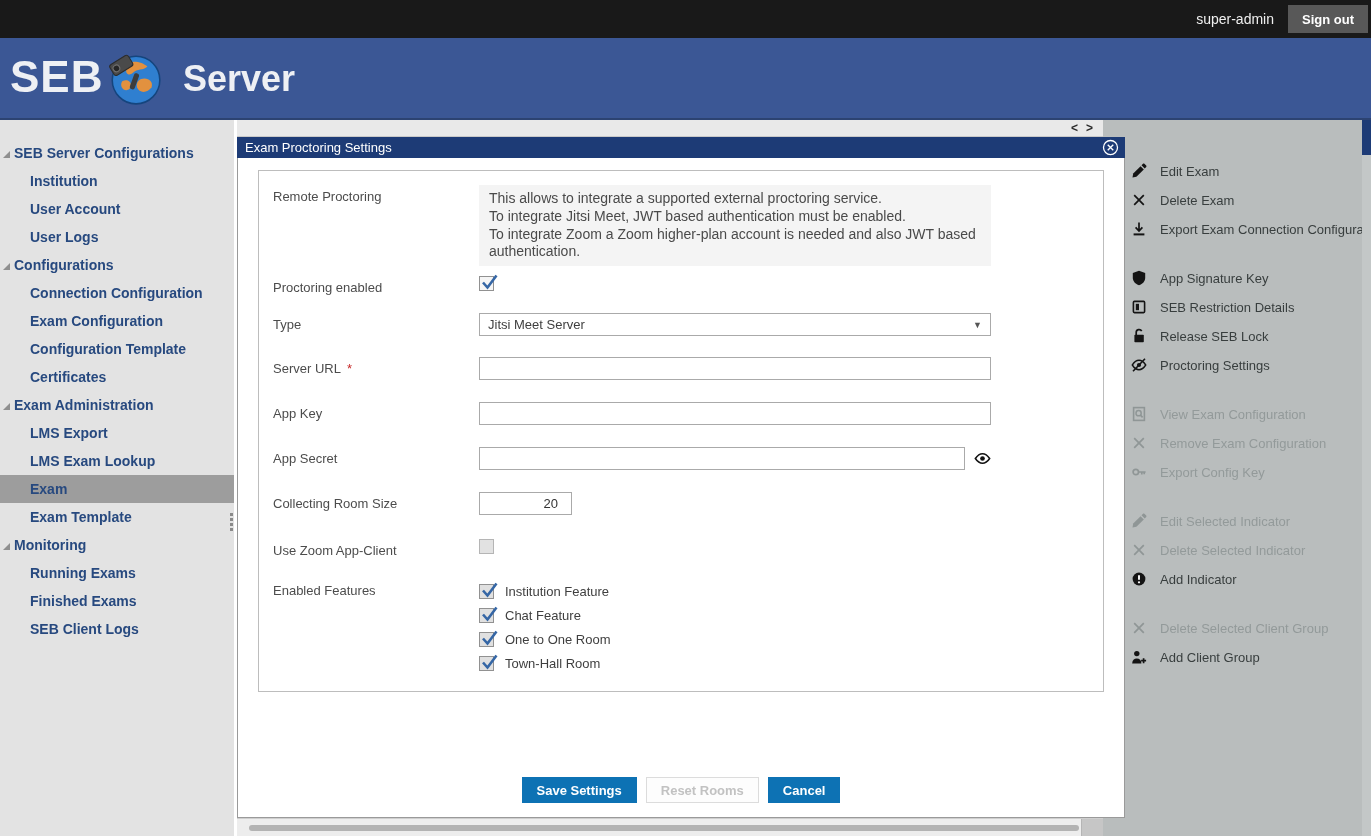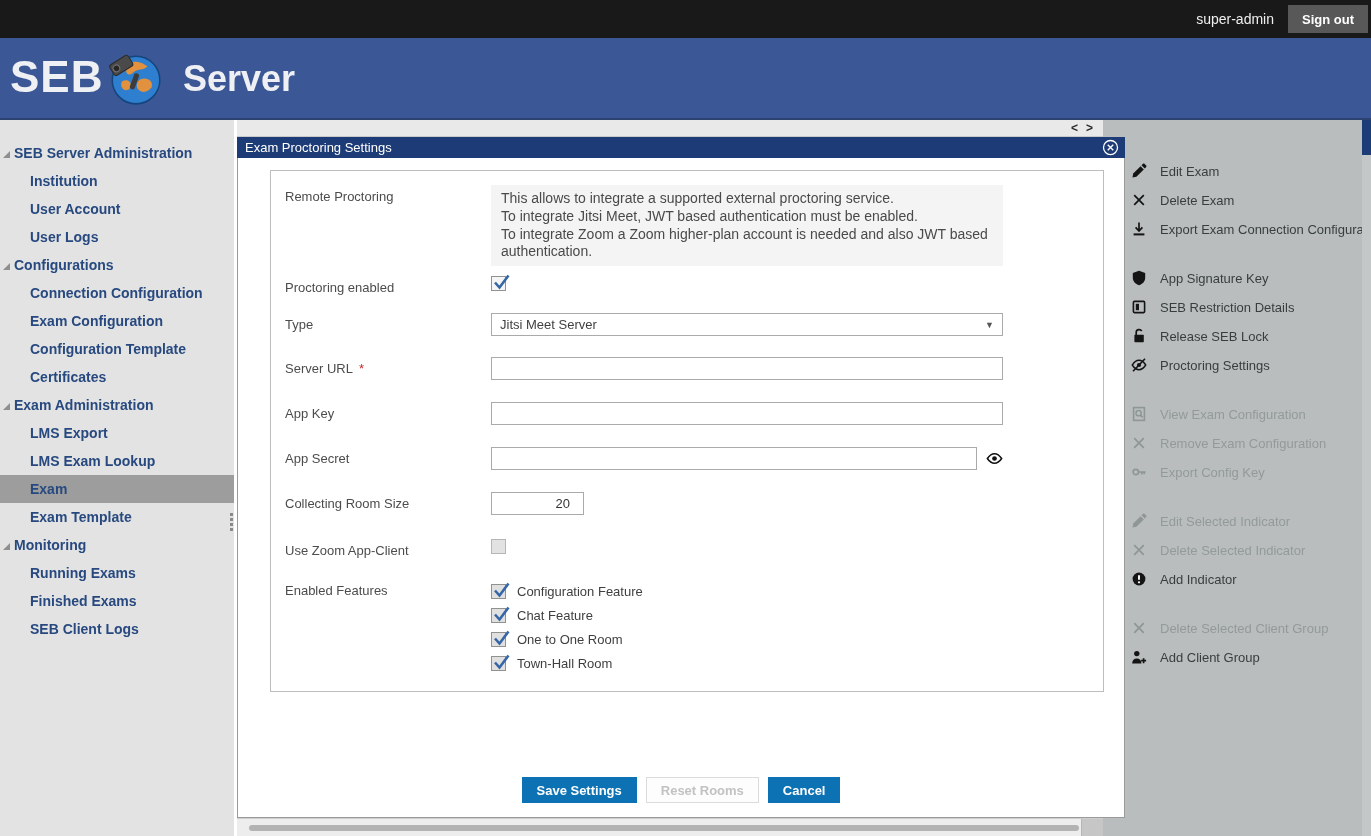--- a/index.html
+++ b/index.html
@@ -54,21 +54,21 @@
   .far-strip { position:absolute; left:1362px; top:0; width:9px; height:716px; background:#c3c7c7; }
   .far-strip .navy-block { position:absolute; left:0; top:0; width:9px; height:35px; background:#1d3b76; }
 
   
   .modal { position:absolute; left:237px; top:17px; width:888px; height:681px; z-index:5; }
   .modal-title { height:21px; background:#1d3b76; color:#fff; font-size:13px; display:flex; align-items:center; padding-left:8px; position:relative; }
   .modal-close { position:absolute; right:6px; top:2px; width:17px; height:17px; color:#fff; cursor:pointer; }
   .modal-close svg { width:17px; height:17px; display:block; }
   .modal-body { background:#fff; height:660px; border:1px solid #9a9a9a; border-top:none; position:relative; }
 
-  .form-panel { position:absolute; left:20px; right:20px; top:12px; height:522px; border:1px solid #bdbdbd; padding:14px 0 0 14px; overflow:hidden;margin-left:12px; }
+  .form-panel { position:absolute; left:20px; right:20px; top:12px; height:522px; border:1px solid #bdbdbd; padding:14px 0 0 14px; overflow:hidden; }
   .frow { display:flex; }
   .flabel { width:206px; font-size:13px; color:#4c4c4c; padding-top:4px; flex:0 0 206px; }
   .req { color:#c62828; margin-left:6px; font-size:13px; }
   .ffield { width:512px; }
 
   .info-box { width:512px; background:#f4f4f4; font-size:14px; color:#4a4a4a; line-height:1.27; padding:5px 10px; }
 
   .cbx { width:15px; height:15px; border:1px solid #919191; background:#f5f5f5; position:relative; cursor:pointer; flex:0 0 15px; }
   .cbx svg { position:absolute; left:0px; top:-4px; width:19px; height:19px; }
   .cbx.gray { background:#e0e0e0; }
@@ -183,21 +183,21 @@
     </svg>
   </span>
   <span class="brand-server">Server</span>
 </div>
 
 <div class="main">
 
   <div class="sidebar">
     <div class="nav-item section">
         <span class="tree-toggle"></span>
-        <span>SEB Server Administration</span>
+        <span>SEB Server Configurations</span>
       </div>
     <div class="nav-item child">
         <span>Institution</span>
       </div>
     <div class="nav-item child">
         <span>User Account</span>
       </div>
     <div class="nav-item child">
         <span>User Logs</span>
       </div>
@@ -486,21 +486,21 @@
 
         <div class="frow">
           <span class="flabel">Enabled Features</span>
           <div class="ffield features">
             <div class="feat-row">
               <div class="cbx gray">
                   <svg>
                     <use href="#i-check"></use>
                   </svg>
                 </div>
-              <span class="feat-label">Configuration Feature</span>
+              <span class="feat-label">Institution Feature</span>
             </div>
             <div class="feat-row">
               <div class="cbx gray">
                   <svg>
                     <use href="#i-check"></use>
                   </svg>
                 </div>
               <span class="feat-label">Chat Feature</span>
             </div>
             <div class="feat-row">

